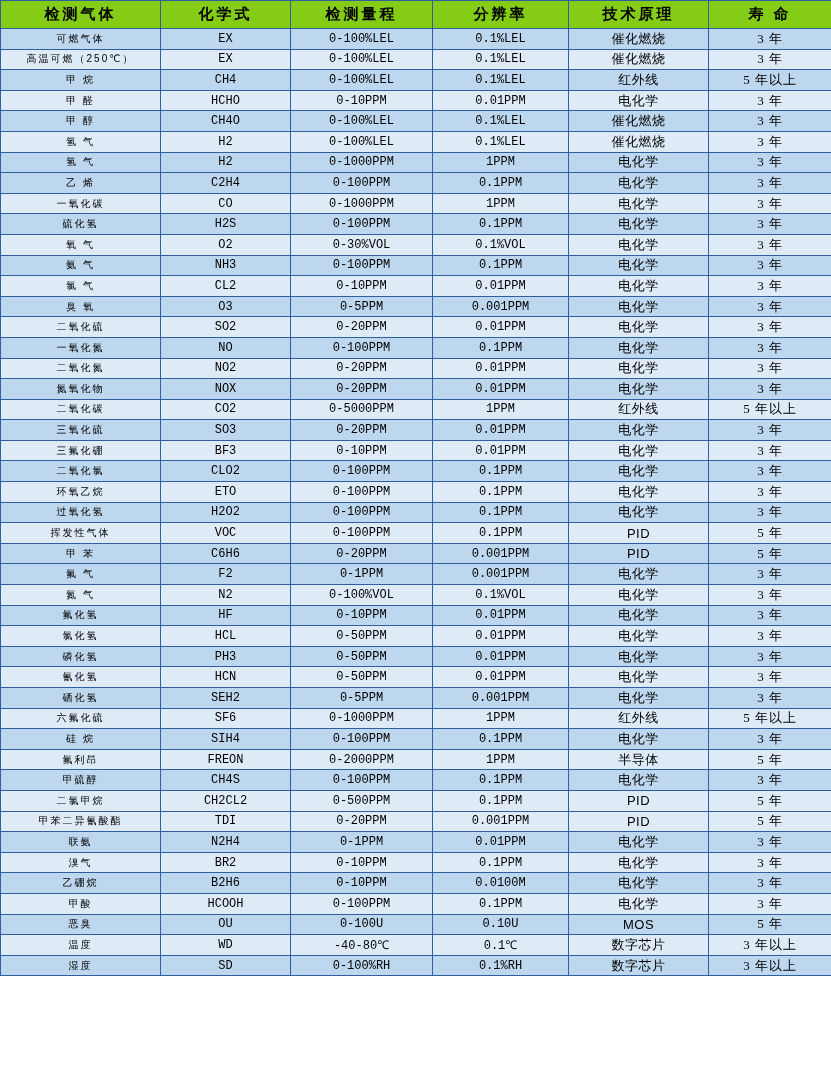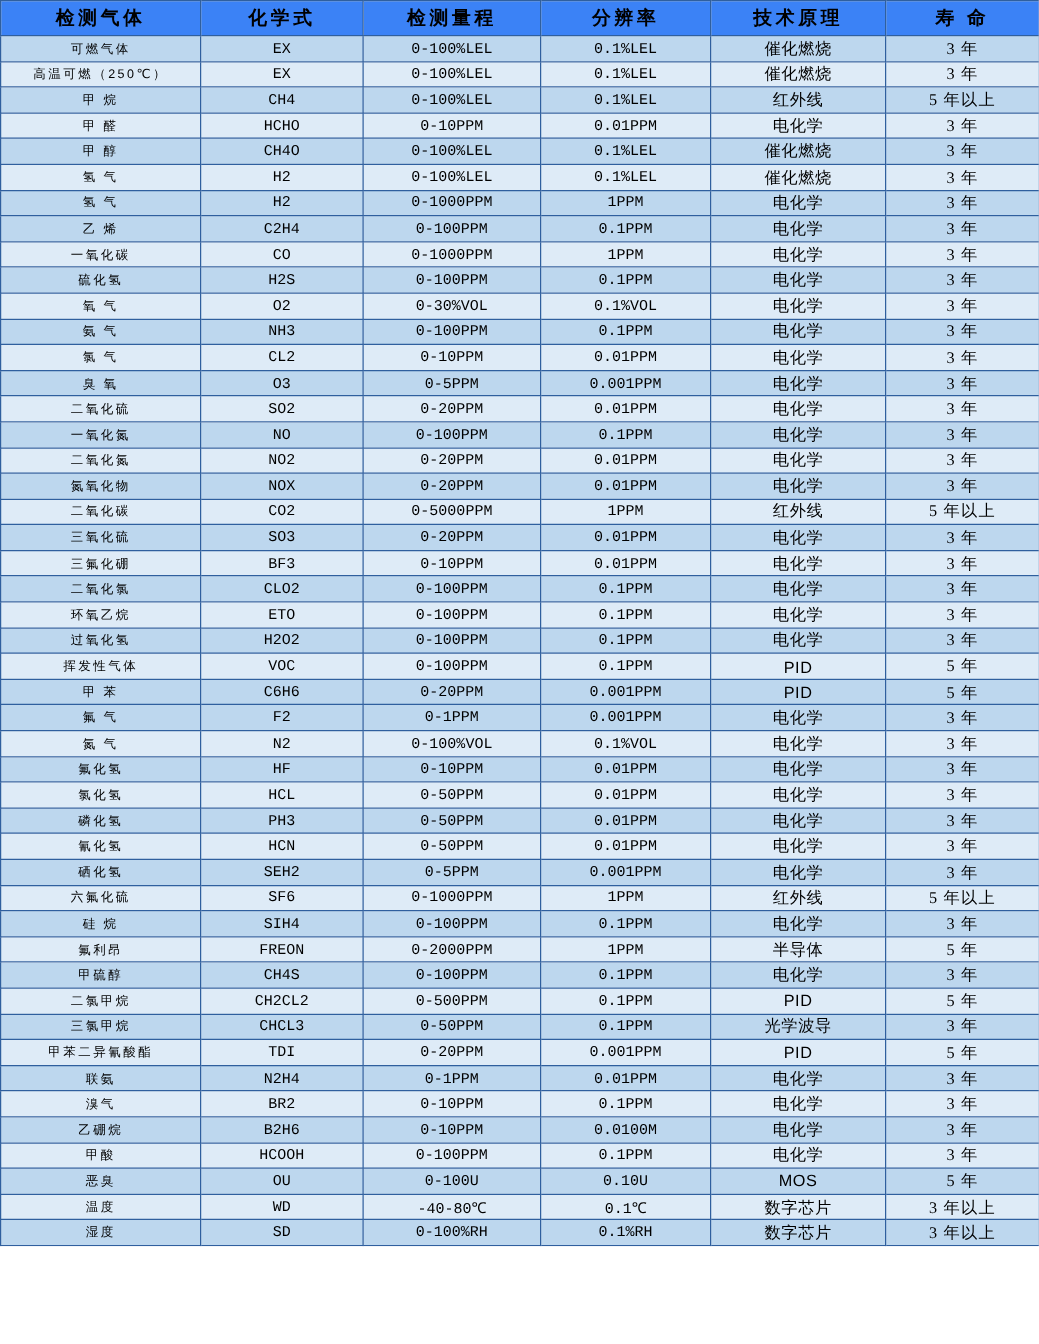--- a/index.html
+++ b/index.html
@@ -27,21 +27,21 @@
   #gas-table td {
     border: 1px solid #2f5f9e;
     text-align: center;
     vertical-align: middle;
     color: #000000;
     padding: 0;
     white-space: nowrap;
     overflow: hidden;
   }
   #gas-table thead th {
-    background: #3b82f6;
+    background: #84cc16;
     height: 27px;
     font-size: 15px;
     font-weight: bold;
     letter-spacing: 3px;
   }
   #gas-table tbody td {
     height: 19.6px;
     font-size: 13px;
     font-weight: normal;
     letter-spacing: 0.5px;
@@ -389,28 +389,20 @@
         <td class="col-life">3 年</td>
       </tr>
       <tr class="even">
         <td class="col-name">二氯甲烷</td>
         <td class="col-formula">CH2CL2</td>
         <td class="col-range">0-500PPM</td>
         <td class="col-res">0.1PPM</td>
         <td class="col-principle">PID</td>
         <td class="col-life">5 年</td>
       </tr>
-      <tr class="odd">
-        <td class="col-name">三氯甲烷</td>
-        <td class="col-formula">CHCL3</td>
-        <td class="col-range">0-50PPM</td>
-        <td class="col-res">0.1PPM</td>
-        <td class="col-principle">光学波导</td>
-        <td class="col-life">3 年</td>
-      </tr>
       <tr class="even">
         <td class="col-name">甲苯二异氰酸酯</td>
         <td class="col-formula">TDI</td>
         <td class="col-range">0-20PPM</td>
         <td class="col-res">0.001PPM</td>
         <td class="col-principle">PID</td>
         <td class="col-life">5 年</td>
       </tr>
       <tr class="odd">
         <td class="col-name">联氨</td>

